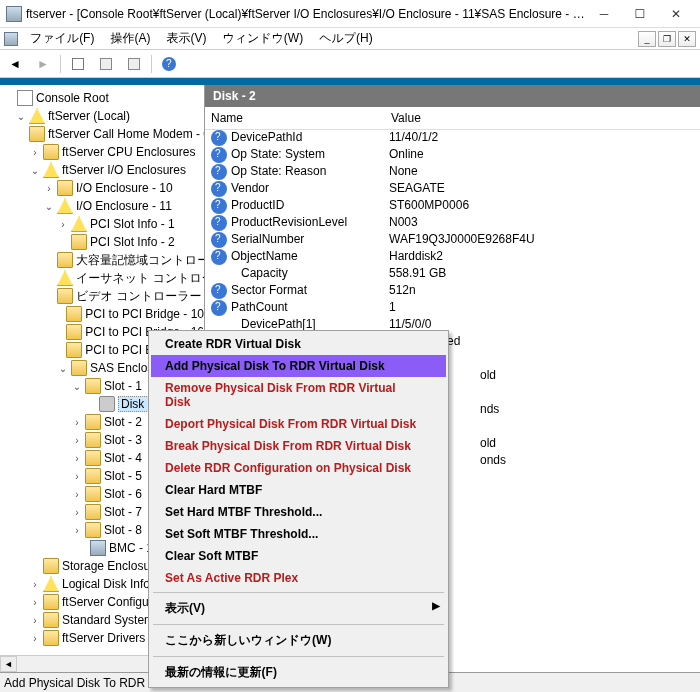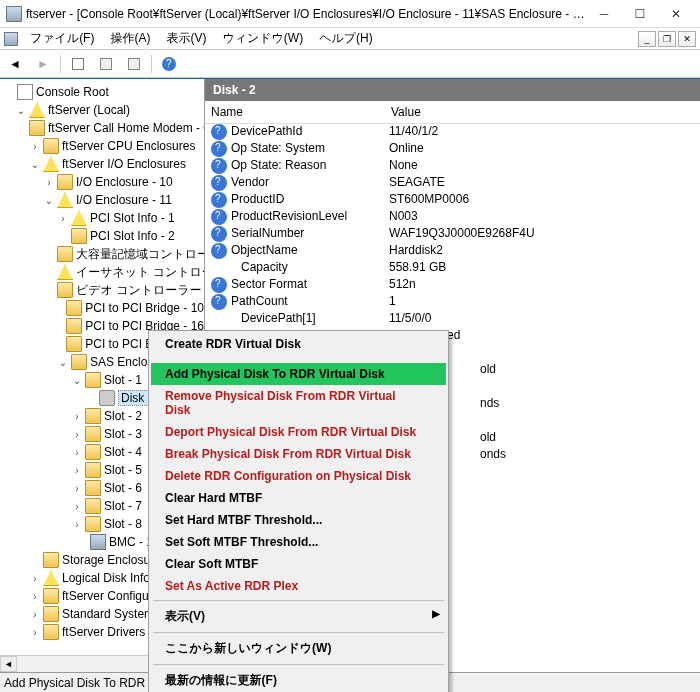--- a/index.html
+++ b/index.html
@@ -13,42 +13,42 @@
 
 .menubar { height: 22px; display: flex; align-items: center; padding: 0 4px; border-bottom: 1px solid #ccc; position: relative; }
 .menu-item { padding: 2px 8px; }
 .menubar-right { margin-left: auto; display: flex; gap: 2px; }
 .mini-btn { width: 18px; height: 16px; border: 1px solid #aaa; display: flex; align-items: center; justify-content: center; font-size: 9px; background: linear-gradient(#fff,#eee); }
 
 .toolbar { height: 28px; display: flex; align-items: center; padding: 0 4px; border-bottom: 1px solid #ccc; gap: 6px; }
 .tb-btn { width: 22px; height: 22px; display: flex; align-items: center; justify-content: center; border: 1px solid transparent; }
 .tb-sep { width: 1px; height: 18px; background: #ccc; }
 
-.main { display: flex; height: 582px; border-top: 1px solid #0369a1; }
+.main { display: flex; height: 582px; border-top: 7px solid #0369a1; }
 .tree { width: 205px; border-right: 1px solid #999; overflow: hidden; padding: 4px 0; background: #fff; }
 .tree-row { display: flex; align-items: center; height: 18px; white-space: nowrap; }
 .expander { width: 14px; text-align: center; color: #555; cursor: default; font-size: 10px; }
 .tree-icon { width: 16px; height: 16px; margin: 0 3px 0 1px; flex: 0 0 16px; }
 .tree-label { }
 .selected-node .tree-label { background: #cce8ff; border: 1px dotted #888; padding: 0 2px; }
 
 .right { flex: 1; display: flex; flex-direction: column; }
 .right-header { background: #777; color: #fff; padding: 4px 8px; font-weight: 600; }
 .prop-head { display: flex; padding: 4px 6px; border-bottom: 1px solid #ddd; }
 .prop-head .col1 { width: 180px; font-weight: 400; }
 .prop-list { flex: 1; overflow: auto; }
 .prop-row { display: flex; align-items: flex-start; height: 17px; padding: 0 6px; }
 .prop-row .pic { width: 16px; height: 16px; margin-right: 4px; flex: 0 0 16px; }
 .prop-row .pn { width: 158px; }
 .prop-row.indent .pn { padding-left: 10px; width: 158px; }
 
 .ctx-menu { position: absolute; left: 148px; top: 330px; width: 301px; background: #f0f0f0; border: 1px solid #a0a0a0; box-shadow: 3px 3px 3px rgba(0,0,0,.25); padding: 2px; z-index: 10; }
 .ctx-item { padding: 4px 22px 4px 14px; position: relative; font-weight: bold; }
 .ctx-item.disabled { color: #b91c1c; }
-.ctx-item.highlight { background: #22c55e; margin-top: 8px; }
+.ctx-item.highlight { background: #8b5cf6; }
 .ctx-sep { height: 1px; background: #c0c0c0; margin: 3px 2px; }
 .ctx-item .arrow { position: absolute; right: 6px; top: 4px; font-size: 10px; }
 
 .statusbar { position: absolute; bottom: 0; left: 0; right: 0; height: 20px; border-top: 1px solid #999; display: flex; align-items: center; padding: 0 4px; background: #f0f0f0; }
 
 .hscroll { position: absolute; bottom: 20px; left: 0; width: 205px; height: 17px; border-top: 1px solid #ccc; display: flex; background: #f0f0f0; }
 .hscroll .sb-btn { width: 17px; background: #eee; border: 1px solid #ccc; display: flex; align-items: center; justify-content: center; font-size: 9px; }
 .hscroll .track { flex: 1; background: #f0f0f0; }
 
 

